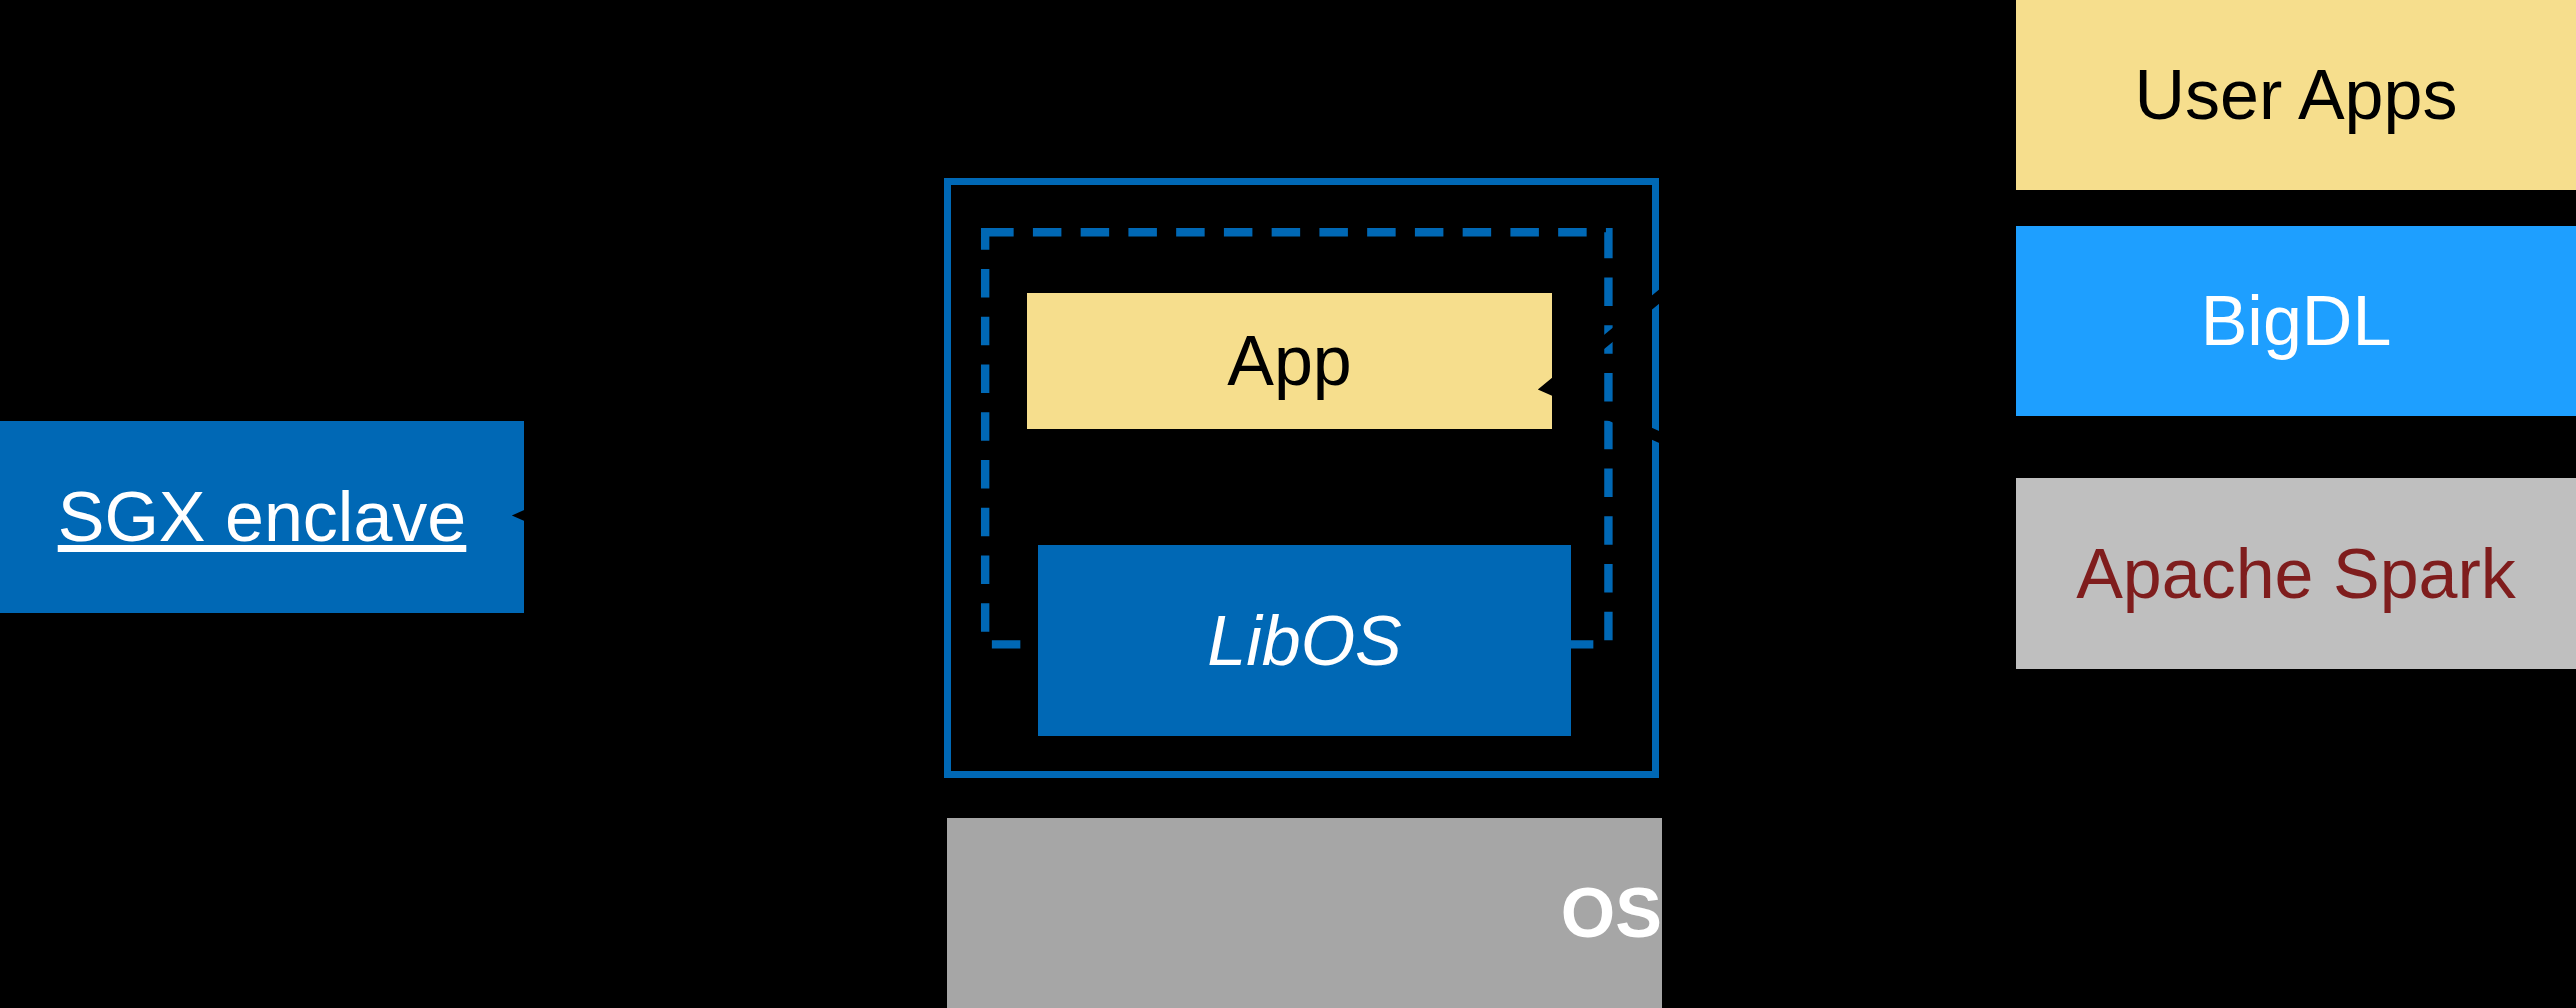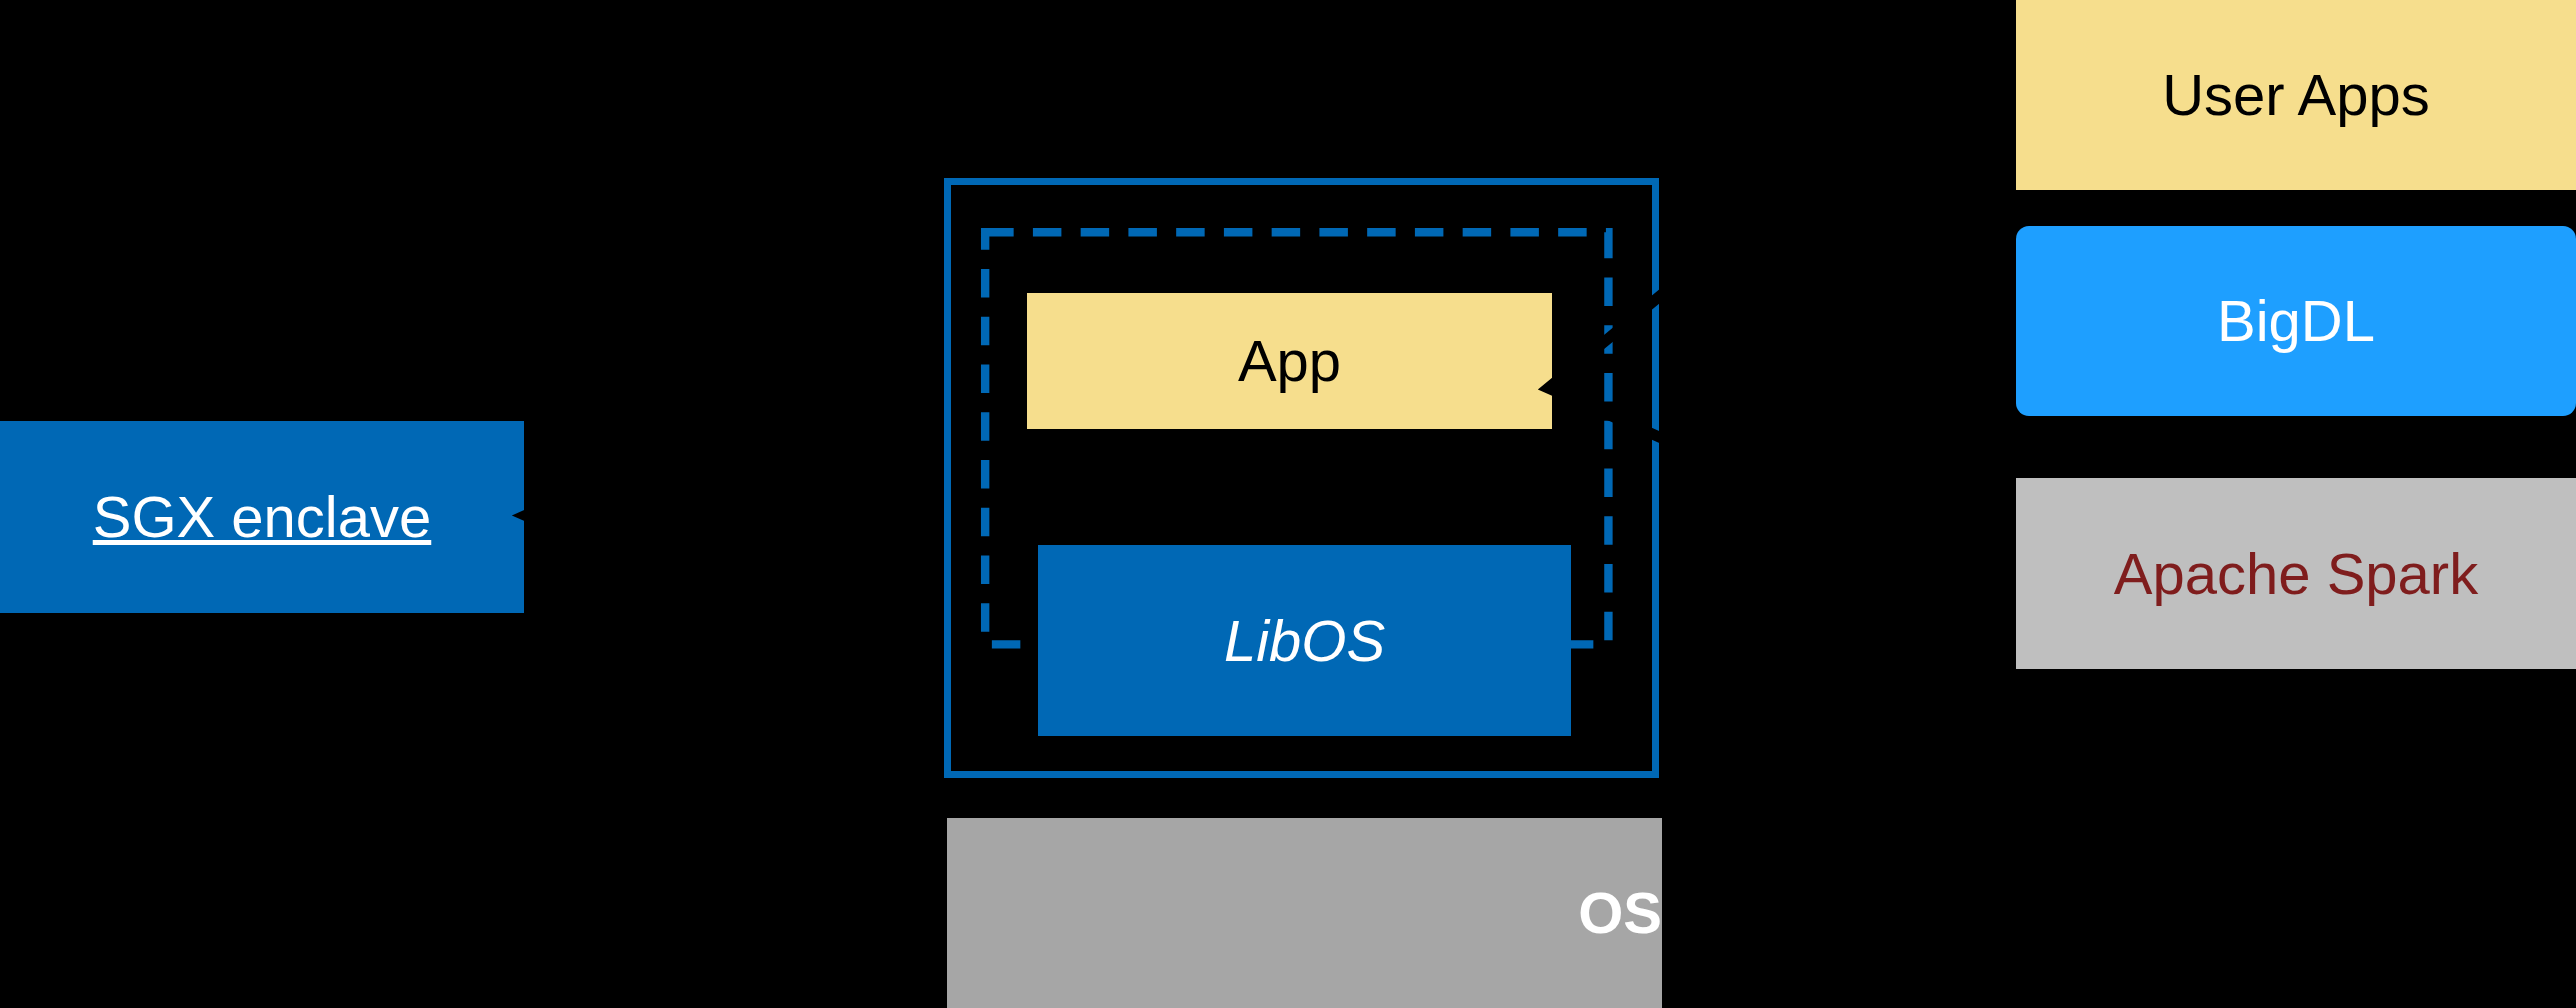--- a/index.html
+++ b/index.html
@@ -1,21 +1,21 @@
 <!DOCTYPE html>
 <html style="font-size:13.4px"><head>
 <meta charset="utf-8">
 <style>
   html,body{margin:0;padding:0;background:#000;}
   #canvas{
     position:relative;width:2576px;height:1009px;overflow:hidden;
     font-family:"Liberation Sans", sans-serif;
   }
   .box{position:absolute;display:flex;align-items:center;justify-content:center;}
-  .lbl{font-size:58px;line-height:1;white-space:nowrap;}
+  .lbl{font-size:70px;line-height:1;white-space:nowrap;}
   .lbl.bold{font-weight:bold;}
 
   
   .sgx{left:0;top:421px;width:524px;height:192px;}
 
   
   .outline{
     position:absolute;left:944px;top:178px;width:715px;height:600px;
     box-sizing:border-box;border:7.5px solid #0068B5;background:transparent;
   }
@@ -57,21 +57,21 @@
     <span class="lbl">LibOS</span>
   </div>
 
   <div class="box os" style="background: rgb(166, 166, 166); color: rgb(255, 255, 255); justify-content: flex-end;">
     <span class="lbl bold">OS</span>
   </div>
 
   <div class="box userapps" style="background: rgb(246, 222, 141); color: rgb(0, 0, 0);">
     <span class="lbl">User Apps</span>
   </div>
-  <div class="box bigdl" style="background: rgb(30, 159, 255); color: rgb(255, 255, 255); border-radius: 13px;">
+  <div class="box bigdl" style="background: rgb(30, 159, 255); color: rgb(255, 255, 255);">
     <span class="lbl">BigDL</span>
   </div>
   <div class="box spark" style="background: rgb(191, 191, 191); color: #7f1d1d;">
     <span class="lbl">Apache Spark</span>
   </div>
 
   <svg class="layer over" viewBox="0 0 3075 1204">
 
     <polyline id="chevronArrow" points="2001,337 1848,463 2007,533" fill="none" stroke="#000000" stroke-width="13"></polyline>
 

